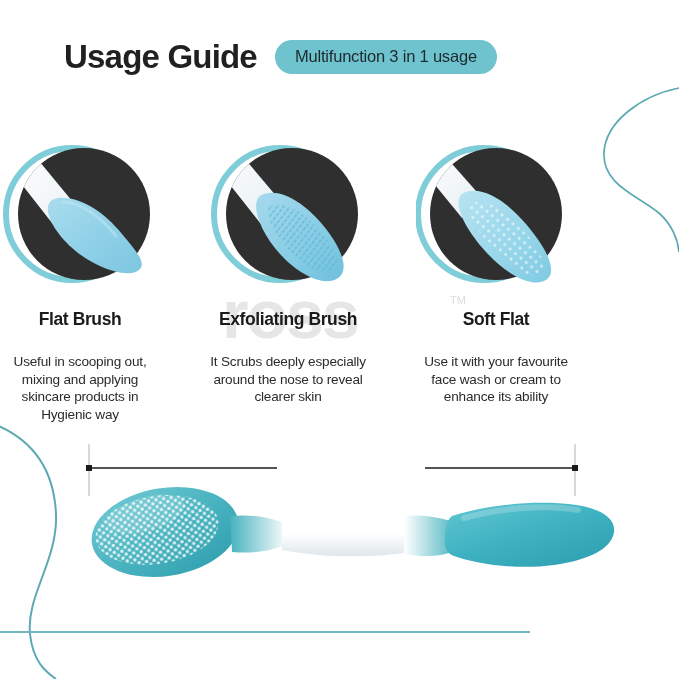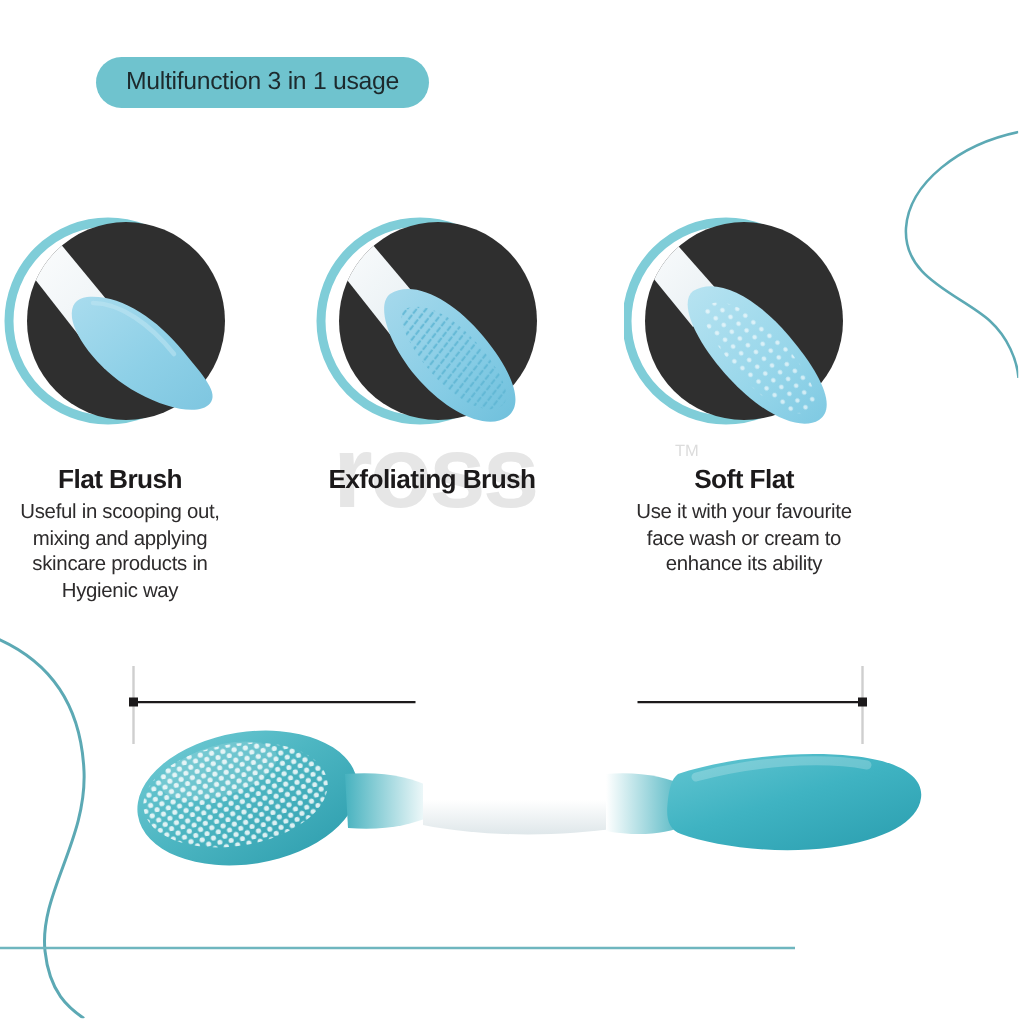--- a/index.html
+++ b/index.html
@@ -76,21 +76,21 @@
   }
   .feature-title {
     margin-top: 19px;
     font-size: 17.5px;
     font-weight: bold;
     letter-spacing: -0.4px;
     color: #1c1a1b;
     white-space: nowrap;
   }
   .feature-desc {
-    margin-top: 2px;
+    margin-top: 23px;
     font-size: 13.6px;
     line-height: 17.5px;
     color: #2d2b2c;
     text-align: center;
     max-width: 196px;
     letter-spacing: -0.2px;
   }
 
   
   .watermark {
@@ -137,20 +137,21 @@
   <svg id="deco" viewBox="0 0 679 679">
 
     <path d="M 679 88 C 640 96 606 122 604 152 C 602 186 640 196 660 214 C 672 225 678 240 679 252" fill="none" stroke="#5ca9b4" stroke-width="1.7"></path>
 
     <path d="M -6 424 C 34 440 54 470 56 514 C 58 560 26 596 30 634 C 33 662 46 672 56 679" fill="none" stroke="#5ca9b4" stroke-width="2"></path>
 
     <path d="M 0 632 L 530 632" fill="none" stroke="#6fb6bf" stroke-width="1.8"></path>
   </svg>
 
   <div class="header-row">
+    <div class="page-title">Usage Guide</div>
     <div class="badge-pill">Multifunction 3 in 1 usage</div>
   </div>
 
   <svg class="watermark" viewBox="0 0 260 70">
     <text x="0" y="56" font-family="'Liberation Sans', sans-serif" font-size="68" font-weight="bold" fill="#e6e6e6" letter-spacing="-2">ross</text>
     <text x="228" y="22" font-family="'Liberation Sans', sans-serif" font-size="11" fill="#dcdcdc">TM</text>
   </svg>
 
   <div class="features">
 
@@ -217,20 +218,21 @@
 
           <g>
             <path d="M 52 58 C 68 48 94 62 114 86 C 134 110 142 132 130 140
                      C 117 149 92 138 72 116 C 52 94 42 66 52 58 Z" fill="url(#gEx)"></path>
             <path d="M 62 68 C 76 62 96 74 112 93 C 128 112 134 128 126 133
                      C 117 139 97 130 81 112 C 65 94 55 73 62 68 Z" fill="url(#bristles)"></path>
           </g>
         </svg>
       </div>
       <div class="feature-title">Exfoliating Brush</div>
+      <div class="feature-desc">It Scrubs deeply especially around the nose to reveal clearer skin</div>
     </div>
 
     <div class="feature">
       <div class="circle-wrap">
         <svg viewBox="0 0 160 152" width="160" height="152">
           <defs>
             <clipPath id="clipC">
                 <circle cx="80" cy="76" r="66"></circle>
               </clipPath>
             <linearGradient id="gSoft" x1="0" y1="0" x2="1" y2="1">

